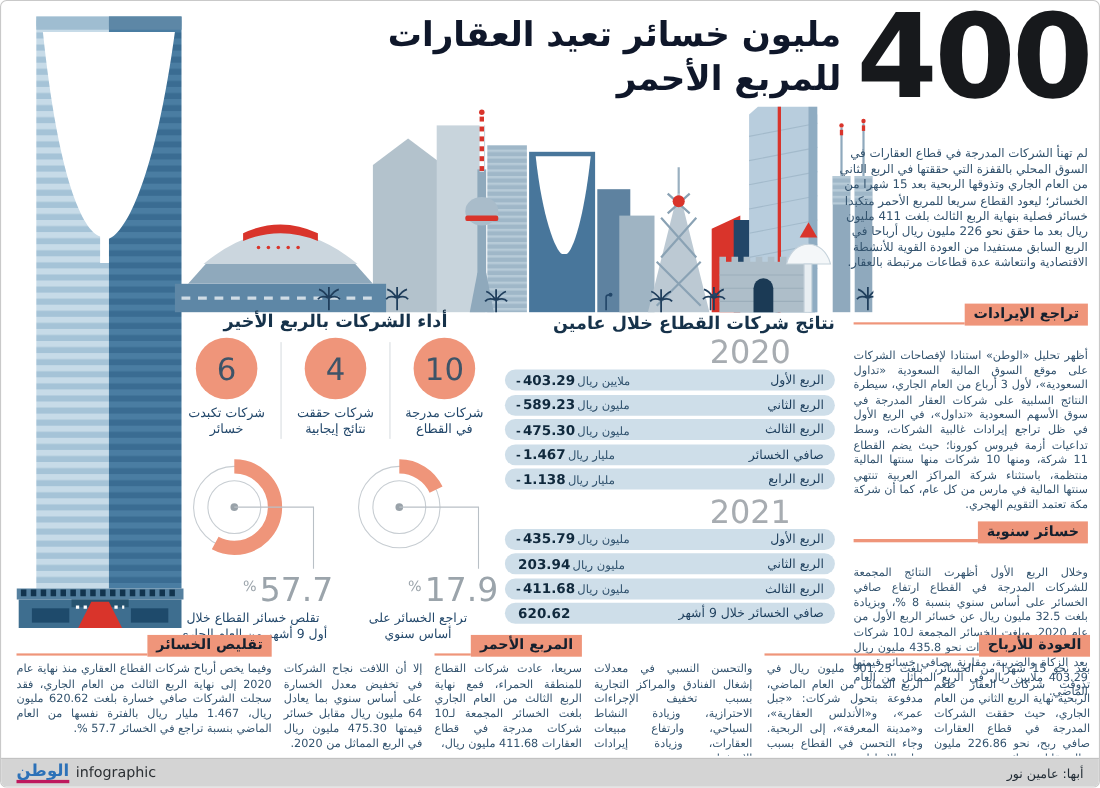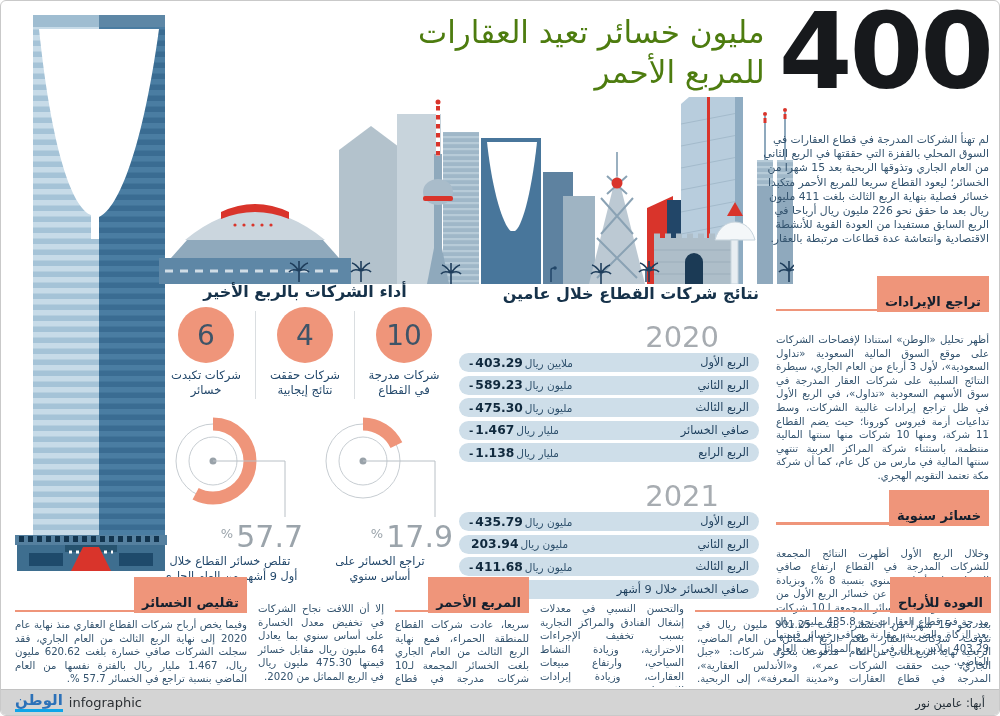--- a/index.html
+++ b/index.html
@@ -7,41 +7,41 @@
     --dark:#16324A; --red:#D9342B; --yeargray:#A7ACB1; --ringgray:#C7CDD2;
   }
   *{box-sizing:border-box;margin:0;padding:0}
   html,body{width:1000px;height:716px;overflow:hidden;background:#fff;
     font-family:"DejaVu Sans",sans-serif;}
   .page{position:absolute;inset:0;border:1px solid #C9C9C9;border-radius:6px;background:#fff;overflow:hidden}
 
   
   .hero{position:absolute;top:2px;right:8px;display:flex;gap:14px;align-items:flex-start;direction:rtl;z-index:5}
   .h400{font-size:106px;font-weight:bold;color:#17191C;line-height:.92;letter-spacing:-3px}
-  .hlines{padding-top:10px;font-size:31px;font-weight:normal;color:#4d7c0f;line-height:1.28;text-align:right;white-space:nowrap}
+  .hlines{padding-top:10px;font-size:31px;font-weight:bold;color:#0f172a;line-height:1.28;text-align:right;white-space:nowrap}
 
   
   .intro{position:absolute;top:132px;right:10px;width:230px;font-size:10.8px;line-height:14.2px;
     color:var(--ink);text-align:right;z-index:5}
 
   
   .shead{display:flex;align-items:flex-end;direction:rtl}
-  .shead .lbl{background:var(--salmon);color:#15202E;font-weight:bold;font-size:13px;padding:18px 8px 3px;white-space:nowrap}
+  .shead .lbl{background:var(--salmon);color:#15202E;font-weight:bold;font-size:13px;padding:2px 8px 3px;white-space:nowrap}
   .shead .tail{flex:1;height:2.5px;background:var(--salmon);margin-bottom:1px;min-width:18px}
 
   .btxt{font-size:10.2px;line-height:13.6px;color:var(--ink);text-align:justify;text-align-last:right}
 
   
   .rcol{position:absolute;top:275px;right:10px;width:213px;z-index:4}
   .rcol .btxt{margin:21px 0 7px}
 
   
   .results{position:absolute;top:283px;right:240px;width:300px;z-index:4}
   .res-title{font-size:16px;font-weight:bold;color:var(--dark);padding-left:4px}
-  .year{direction:ltr;text-align:right;padding-right:40px;font-size:29px;color:var(--yeargray);line-height:32px;margin-top:18px}
+  .year{direction:ltr;text-align:right;padding-right:40px;font-size:29px;color:var(--yeargray);line-height:32px;margin-top:1px}
   .prow{height:19px;border-radius:10px;background:var(--pill);display:flex;align-items:center;
     justify-content:space-between;padding:0 10px;margin-bottom:3.5px;direction:rtl}
   .plabel{font-size:11.3px;color:var(--navy)}
   .pval{font-size:10.5px;color:#2E506C;white-space:nowrap}
   .pval b{font-size:12.3px;color:#10293D;margin:12px 2px}
   .pval .sign{color:#10293D;font-weight:bold}
 
   
   .perf{position:absolute;top:281px;left:156px;width:296px;z-index:4}
   .perf-title{font-size:16px;font-weight:bold;color:var(--dark);text-align:center}
@@ -60,21 +60,21 @@
   
   .bstrip{position:absolute;top:576px;right:8px;left:8px;height:110px;display:flex;gap:11px;direction:rtl;z-index:4;overflow:hidden}
   .bsec .btxt{margin-top:5px}
   .bcols{display:flex;gap:10px;direction:rtl}
   .cont{padding-top:25px}
 
   
   .foot{position:absolute;left:0;right:0;bottom:0;height:26px;background:#D4D4D4;border-top:1px solid #C2C2C2;
     display:flex;align-items:center;justify-content:space-between;direction:ltr;padding:0 14px;z-index:6}
   .wlogo{display:flex;align-items:center;gap:6px}
-  .wmark{color:#2C71B8;font-weight:bold;font-size:15px;border-bottom:3px solid #0ea5e9;padding-bottom:1px;line-height:1}
+  .wmark{color:#2C71B8;font-weight:bold;font-size:15px;border-bottom:3px solid #be185d;padding-bottom:1px;line-height:1}
   .winfo{font-size:13px;color:#2B2F33}
   .byline{font-size:11.5px;color:#1F2A33;padding-left:54px}
 
   
   .kc{position:absolute;left:14px;top:12px;z-index:1}
   .sky{position:absolute;left:148px;top:87px;z-index:1}
 </style>
 </head>
 <body>
 

